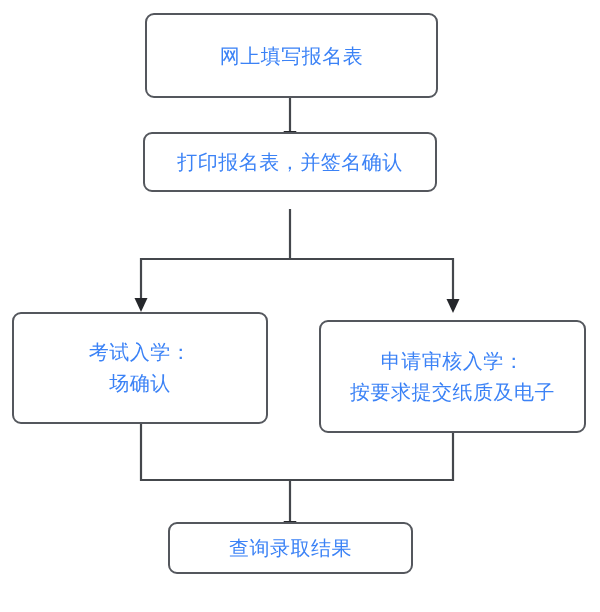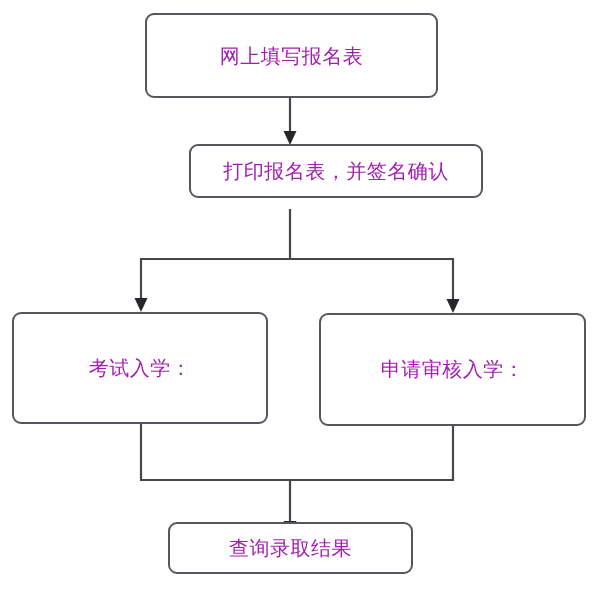--- a/index.html
+++ b/index.html
@@ -26,32 +26,32 @@
   .node {
     position: absolute;
     box-sizing: border-box;
     background: #ffffff;
     border: 2.5px solid #54575d;
     border-radius: 9px;
     display: flex;
     flex-direction: column;
     align-items: center;
     justify-content: center;
-    color: #a21caf;
+    color: #3b82f6;
     font-size: 20px;
     line-height: 30px;
     letter-spacing: 0.5px;
   }
   .node .line {
     white-space: nowrap;
   }
   .node-fill-form   { left: 145px; top: 13px;  width: 293px; height: 85px; }
-  .node-print-form  { left: 143px; top: 144px; width: 294px; height: 54px; margin-left: 46px; }
+  .node-print-form  { left: 143px; top: 132px; width: 294px; height: 60px; }
   .node-exam        { left: 12px;  top: 312px; width: 256px; height: 112px; line-height: 31px; }
-  .node-review      { left: 319px; top: 313px; width: 267px; height: 113px; line-height: 31px; }
+  .node-review      { left: 319px; top: 320px; width: 267px; height: 113px; line-height: 31px; }
   .node-query       { left: 168px; top: 522px; width: 245px; height: 52px; }
 </style>
 </head>
 <body>
 
 <div class="stage">
 
   <svg class="connector-layer" width="600" height="612" viewBox="0 0 600 612" stroke="#44474c" stroke-width="2.2" fill="none">
 
     <g>
@@ -80,23 +80,25 @@
   <div class="node node-fill-form">
     <div class="line">网上填写报名表</div>
   </div>
 
   <div class="node node-print-form">
     <div class="line">打印报名表，并签名确认</div>
   </div>
 
   <div class="node node-exam">
     <div class="line">考试入学：</div>
+    <div class="line">场确认</div>
   </div>
 
   <div class="node node-review">
     <div class="line">申请审核入学：</div>
+    <div class="line">按要求提交纸质及电子</div>
   </div>
 
   <div class="node node-query">
     <div class="line">查询录取结果</div>
   </div>
 
 </div>
 
 </body></html>

